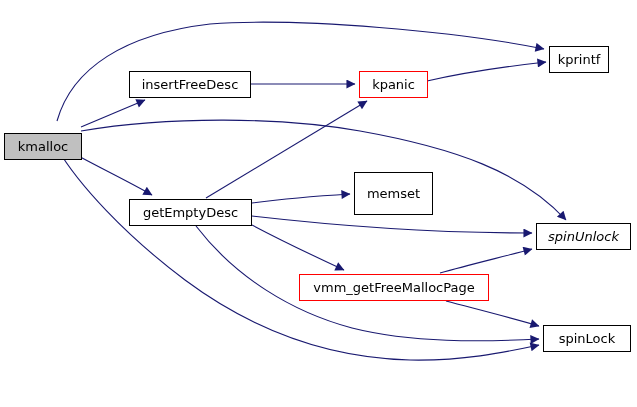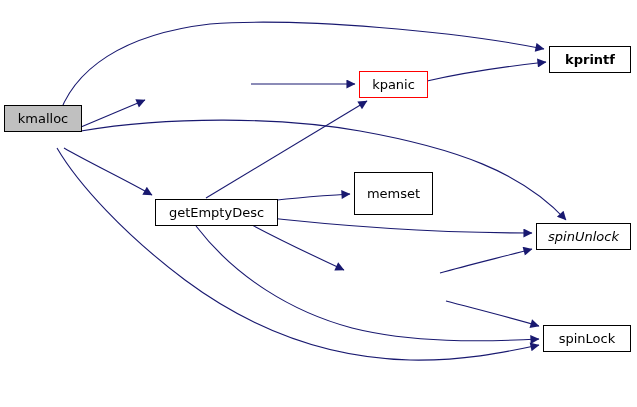--- a/index.html
+++ b/index.html
@@ -37,25 +37,25 @@
     border: 1px solid #000000;
     color: #000000;
     font-size: 13px;
     line-height: 1;
     white-space: nowrap;
     cursor: pointer;
   }
   .node.gray { background: #c0c0c0; }
   .node.red  { border-color: #ff0000; }
 
-  #node-kmalloc        { left: 4px;   top: 105px; width: 78px;  height: 27px; }
+  #node-kmalloc        { left: 4px;   top: 133px; width: 78px;  height: 27px; }
   #node-insertFreeDesc { left: 129px; top: 71px;  width: 122px; height: 27px; }
   #node-kpanic         { left: 359px; top: 71px;  width: 69px;  height: 27px; }
-  #node-kprintf        { left: 549px; top: 46px;  width: 82px;  height: 27px; font-weight: bold; }
-  #node-getEmptyDesc   { left: 129px; top: 199px; width: 123px; height: 27px; margin-left: 26px; }
+  #node-kprintf        { left: 549px; top: 46px;  width: 60px;  height: 27px; }
+  #node-getEmptyDesc   { left: 129px; top: 199px; width: 123px; height: 27px; }
   #node-memset         { left: 354px; top: 172px; width: 79px;  height: 43px; }
   #node-spinUnlock     { left: 536px; top: 223px; width: 95px;  height: 27px; font-style: italic; }
   #node-vmm            { left: 299px; top: 274px; width: 190px; height: 27px; }
   #node-spinLock       { left: 543px; top: 325px; width: 88px;  height: 27px; }
 </style>
 </head>
 <body>
 
 <div id="canvas">
 
@@ -77,27 +77,29 @@
     <path class="edge" d="M 252,203 C 282,199 318,196 350,194" marker-end="url(#arrow)"></path>
     <path class="edge" d="M 252,216 C 330,225 430,233 532,233" marker-end="url(#arrow)"></path>
     <path class="edge" d="M 252,225 C 282,241 316,257 344,270" marker-end="url(#arrow)"></path>
     <path class="edge" d="M 196,226 C 235,277 292,312 352,328 C 412,343 482,342 539,339" marker-end="url(#arrow)"></path>
     <path class="edge" d="M 440,273 C 468,265 502,257 532,249" marker-end="url(#arrow)"></path>
     <path class="edge" d="M 446,301 C 476,309 508,317 539,326" marker-end="url(#arrow)"></path>
   </svg>
 
   <div class="node gray" id="node-kmalloc">kmalloc</div>
 
+  <div class="node" id="node-insertFreeDesc">insertFreeDesc</div>
 
   <div class="node red" id="node-kpanic">kpanic</div>
 
   <div class="node" id="node-kprintf">kprintf</div>
 
   <div class="node" id="node-getEmptyDesc">getEmptyDesc</div>
 
   <div class="node" id="node-memset">memset</div>
 
   <div class="node" id="node-spinUnlock">spinUnlock</div>
 
+  <div class="node red" id="node-vmm">vmm_getFreeMallocPage</div>
 
   <div class="node" id="node-spinLock">spinLock</div>
 
 </div>
 
 </body></html>

